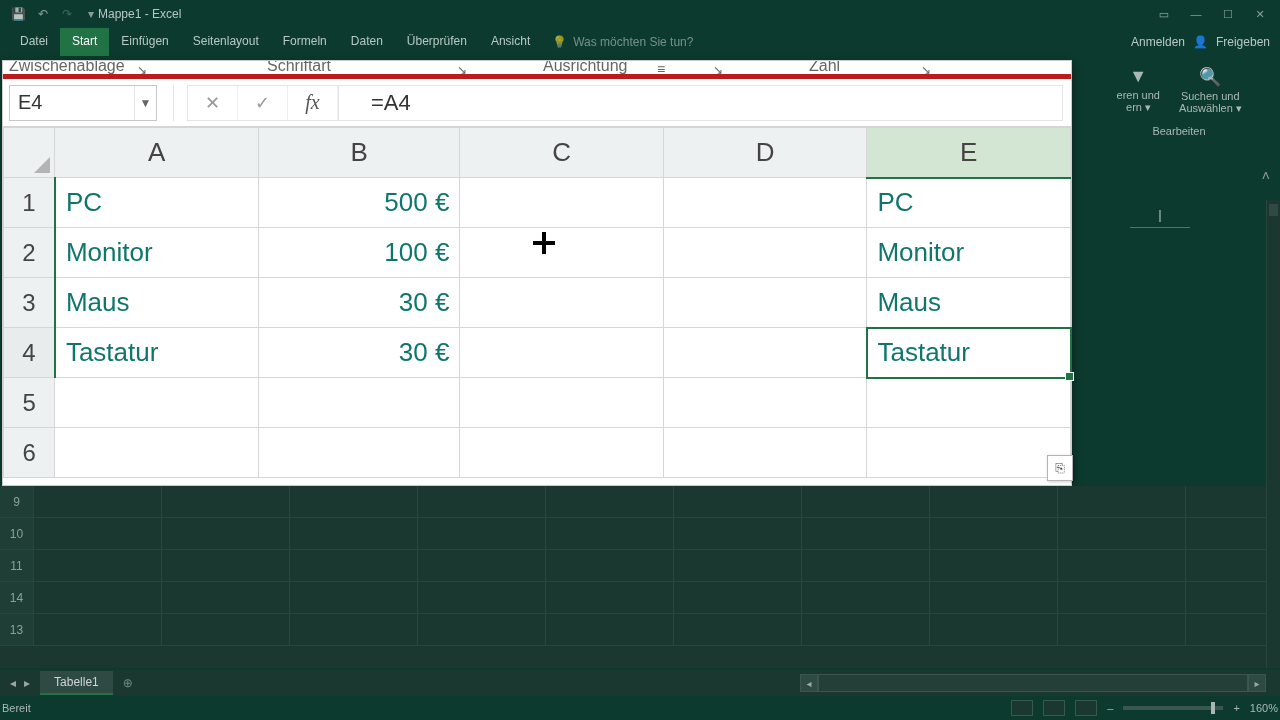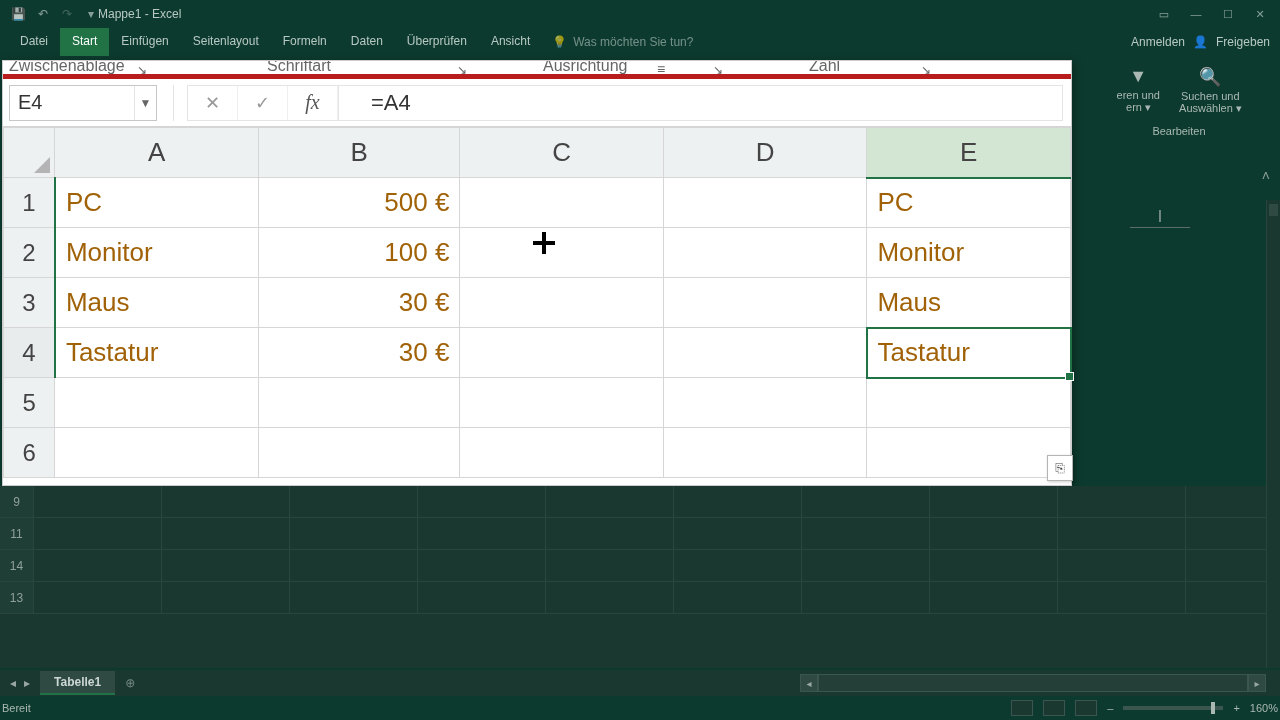--- a/index.html
+++ b/index.html
@@ -47,21 +47,21 @@
 .grid { height: calc(100% - 66px); background: #fff; position: relative; }
 .gridtable { border-collapse: collapse; width: 100%; }
 .gridtable td, .gridtable th { border: 1px solid #d6d6d6; }
 .colhdr { background: #eef1f1; text-align: center; font-size: 26px; font-weight: normal; color: #444; height: 50px; }
 .colhdr.sel { background: #d3e5d3; border-bottom: 2px solid #217346; }
 .rowhdr { background: #eef1f1; text-align: center; font-size: 24px; color: #444; width: 50px; }
 .rowhdr.active { background: #e8ecec; border-right: 2px solid #217346; }
 .rowhdr.touched { border-right: 2px solid #217346; }
 .corner { background: #eef1f1; width: 50px; position: relative; }
 .corner::after { content:''; position:absolute; right:4px; bottom:4px; width:0;height:0; border-left:16px solid transparent; border-bottom:16px solid #b4b4b4;}
-.cell { font-size: 26px; padding: 6px 10px; color: #a16207; height: 50px; }
+.cell { font-size: 26px; padding: 6px 10px; color: #0f766e; height: 50px; }
 .cell.right { text-align: right; }
 .cell.selcell { outline: 2px solid #217346; outline-offset: -1px; position: relative; }
 .cell.selcell::after { content:''; position:absolute; right:-4px; bottom:-4px; width:7px; height:7px; background:#217346; border:1px solid #fff; }
 .colA {width:198px;} .colB{width:196px;} .colC{width:198px;} .colD{width:198px;} .colE{width:198px;}
 
 .crosshair { position: absolute; left: 530px; top: 105px; width: 22px; height: 22px; pointer-events: none; }
 .crosshair::before, .crosshair::after { content:''; position:absolute; background:#000; }
 .crosshair::before { left:0; top:9px; width:22px; height:4px; }
 .crosshair::after { left:9px; top:0; width:4px; height:22px; }
 .crosshair .cg { position:absolute; left:9px; top:9px; width:4px; height:4px; background:#fff; }
@@ -72,21 +72,21 @@
 .bg-grid { position: absolute; left: 0; top: 486px; right: 14px; bottom: 52px; background: #1a3830; }
 .bg-grid-rows { }
 .bg-row { height: 32px; display: flex; border-bottom: 1px solid #2a453d; }
 .bg-rowhdr { width: 34px; background: #1f3e36; color: #8fa099; font-size: 12px; display:flex; align-items: center; justify-content: center; border-right:1px solid #2a453d;}
 .bg-col { border-right: 1px solid #2a453d; }
 .bgcA{width:128px;} .bgcB{width:128px;} .bgcC{width:128px;} .bgcD{width:128px;} .bgcE{width:128px;} .bgcF{width:128px;} .bgcG{width:128px;} .bgcH{width:128px;} .bgcI{width:128px;}
 
 
 .sheettabs { position: absolute; left: 0; right: 0; bottom: 24px; height: 26px; background: #1a3830; display: flex; align-items: center; color: #9aa8a3; font-size: 12px;}
 .sheettabs .nav { padding: 0 10px; display:flex; gap:8px;}
-.sheettab { background: #2e4a42; padding: 4px 14px; border-bottom: 2px solid #217346; color:#cdd7d3;font-weight:bold;}
+.sheettab { background: #2e4a42; padding: 4px 14px; border-bottom: 2px solid #217346; color:#cdd7d3;}
 .sheettab-add { padding: 0 10px; opacity:0.7; }
 .sheettabs .scroll { margin-left:auto; display:flex; align-items:center; padding-right:14px; gap:0;}
 .scroll-arrow{ width:18px;height:18px; background:#2e4a42; display:flex;align-items:center;justify-content:center; border:1px solid #3a564e; font-size:10px;}
 .scroll-track{ width:430px;height:18px;background:#243f37;border:1px solid #3a564e;}
 
 
 .statusbar { position:absolute; left:0; right:0; bottom:0; height:24px; background:#0d3a2e; color:#aab8b4; font-size:11px; display:flex; align-items:center; padding:0 2px;}
 .statusbar .sb-right { margin-left:auto; display:flex; align-items:center; gap:10px;}
 .view-btn { width:22px; height:16px; border:1px solid #3a564e; display:inline-block; background:#1a3830;}
 .zoom-slider { width:100px; height:4px; background:#3a564e; position:relative;}
@@ -257,20 +257,32 @@
         <div class="bg-col bgcB"></div>
         <div class="bg-col bgcC"></div>
         <div class="bg-col bgcD"></div>
         <div class="bg-col bgcE"></div>
         <div class="bg-col bgcF"></div>
         <div class="bg-col bgcG"></div>
         <div class="bg-col bgcH"></div>
         <div class="bg-col bgcI"></div>
       </div>
       <div class="bg-row">
+        <div class="bg-rowhdr">10</div>
+        <div class="bg-col bgcA"></div>
+        <div class="bg-col bgcB"></div>
+        <div class="bg-col bgcC"></div>
+        <div class="bg-col bgcD"></div>
+        <div class="bg-col bgcE"></div>
+        <div class="bg-col bgcF"></div>
+        <div class="bg-col bgcG"></div>
+        <div class="bg-col bgcH"></div>
+        <div class="bg-col bgcI"></div>
+      </div>
+      <div class="bg-row">
         <div class="bg-rowhdr">11</div>
         <div class="bg-col bgcA"></div>
         <div class="bg-col bgcB"></div>
         <div class="bg-col bgcC"></div>
         <div class="bg-col bgcD"></div>
         <div class="bg-col bgcE"></div>
         <div class="bg-col bgcF"></div>
         <div class="bg-col bgcG"></div>
         <div class="bg-col bgcH"></div>
         <div class="bg-col bgcI"></div>

